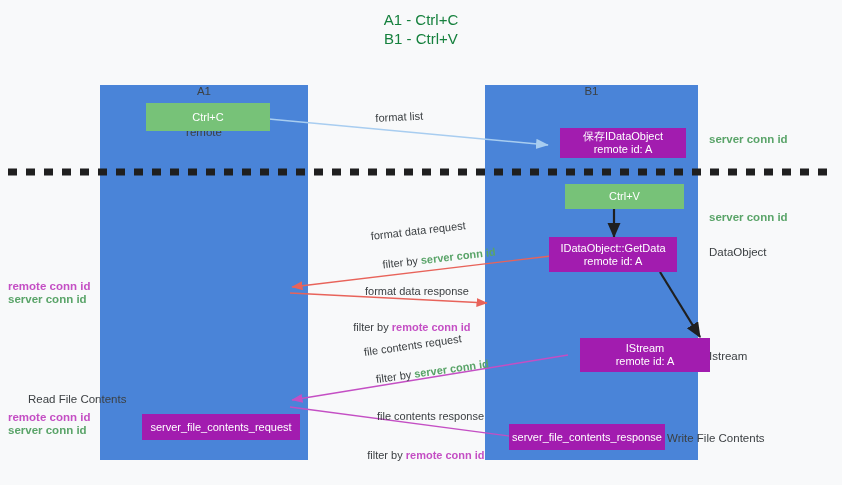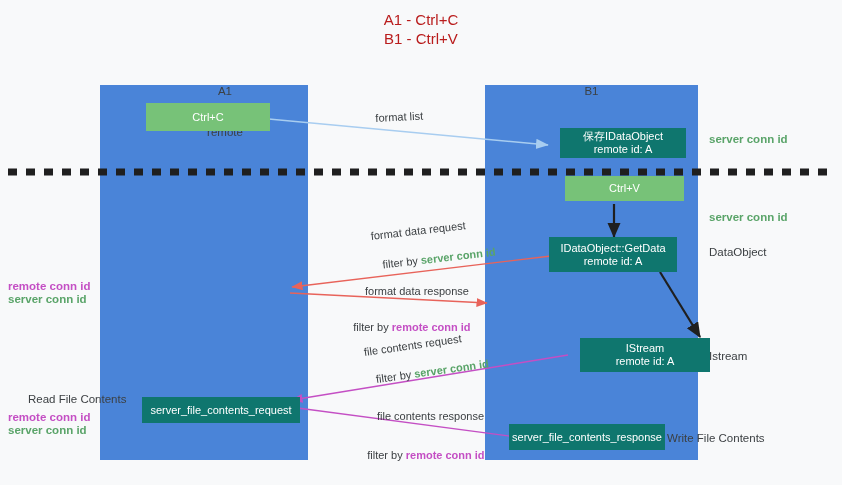--- a/index.html
+++ b/index.html
@@ -8,21 +8,21 @@
     background:#f8f9fa;
     font-family:"Liberation Sans","DejaVu Sans",sans-serif;
     position:relative;overflow:hidden;
   }
   .stage{position:absolute;left:0;top:0;width:842px;height:485px;}
   svg.layer{position:absolute;left:0;top:0;width:842px;height:485px;pointer-events:none;}
 
   
   .title{
     position:absolute;left:0;top:10px;width:842px;
-    text-align:center;color:#b91c1c;font-size:15px;line-height:19px;
+    text-align:center;color:#15803d;font-size:15px;line-height:19px;
   }
   .title div{white-space:pre;}
 
   
   .col-head{
     position:absolute;text-align:center;color:#3c4043;
     font-size:11.5px;line-height:13.5px;white-space:pre;
   }
 
   
@@ -30,21 +30,21 @@
 
   
   .node{
     position:absolute;display:flex;align-items:center;justify-content:center;
     text-align:center;color:#ffffff;font-size:11px;line-height:13px;
     box-sizing:border-box;padding:2px 4px;white-space:pre-line;margin-left:12px;
   }
   .node.green{background:#77c278;}
   .node.orange{background:#fbb košice;}
   .node.orange{background:#fbb martial;}
-  .node.orange{background:#0f766e;}
+  .node.orange{background:#a21caf;}
 
   
   .lbl{
     position:absolute;font-size:11.5px;line-height:14px;
     color:#3c4043;white-space:pre;
   }
   .lbl.green{color:#5aa469;font-weight:bold;}
   .lbl.purple{color:#c44fc4;font-weight:bold;}
 
   .edge-lbl{
@@ -60,21 +60,21 @@
 <div class="stage">
 
   <div class="title">
     <div>A1 - Ctrl+C</div>
     <div>B1 - Ctrl+V</div>
   </div>
 
   <div class="lane" style="left:100px;top:85px;width:208px;height:375px;"></div>
   <div class="lane" style="left:485px;top:85px;width:213px;height:375px;"></div>
 
-  <div class="col-head" style="left:84px;top:58px;width:208px;padding-left:37px;">
+  <div class="col-head" style="left:100px;top:58px;width:208px;">
     <div>A1</div>
     <div>remote</div>
   </div>
   <div class="col-head" style="left:485px;top:58px;width:213px;">
     <div>B1</div>
     <div>connection</div>
   </div>
 
   <svg class="layer" viewBox="0 0 842 485">
     <defs>
@@ -107,31 +107,31 @@
     <line x1="290" y1="407" x2="524" y2="438" stroke="#c44fc4" stroke-width="1.4" marker-end="url(#ah-purple)"></line>
 
     <line x1="8" y1="172" x2="834" y2="172" stroke="#1f1f1f" stroke-width="7" stroke-dasharray="9 9" stroke-linecap="butt"></line>
   </svg>
 
   <div class="node green" style="left:134px;top:103px;width:124px;height:28px;">Ctrl+C</div>
 
   <div class="node orange" style="left:548px;top:128px;width:126px;height:30px;">保存IDataObject
 remote id: A</div>
 
-  <div class="node green" style="left:553px;top:176px;width:119px;height:25px;">Ctrl+V</div>
+  <div class="node green" style="left:553px;top:184px;width:119px;height:25px;">Ctrl+V</div>
 
   <div class="node orange" style="left:537px;top:237px;width:128px;height:35px;">IDataObject::GetData
 remote id: A</div>
 
 
 
   <div class="node orange" style="left:568px;top:338px;width:130px;height:34px;">IStream
 remote id: A</div>
 
-  <div class="node orange" style="left:130px;top:397px;width:158px;height:26px;">server_file_contents_request</div>
+  <div class="node orange" style="left:130px;top:414px;width:158px;height:26px;">server_file_contents_request</div>
 
   <div class="node orange" style="left:497px;top:424px;width:156px;height:26px;">server_file_contents_response</div>
 
   <div class="lbl green" style="left:709px;top:132px;">server conn id</div>
 
   <div class="lbl green" style="left:709px;top:210px;">server conn id</div>
 
   <div class="lbl" style="left:709px;top:245px;">DataObject</div>
 
   <div class="lbl" style="left:709px;top:349px;">Istream</div>

